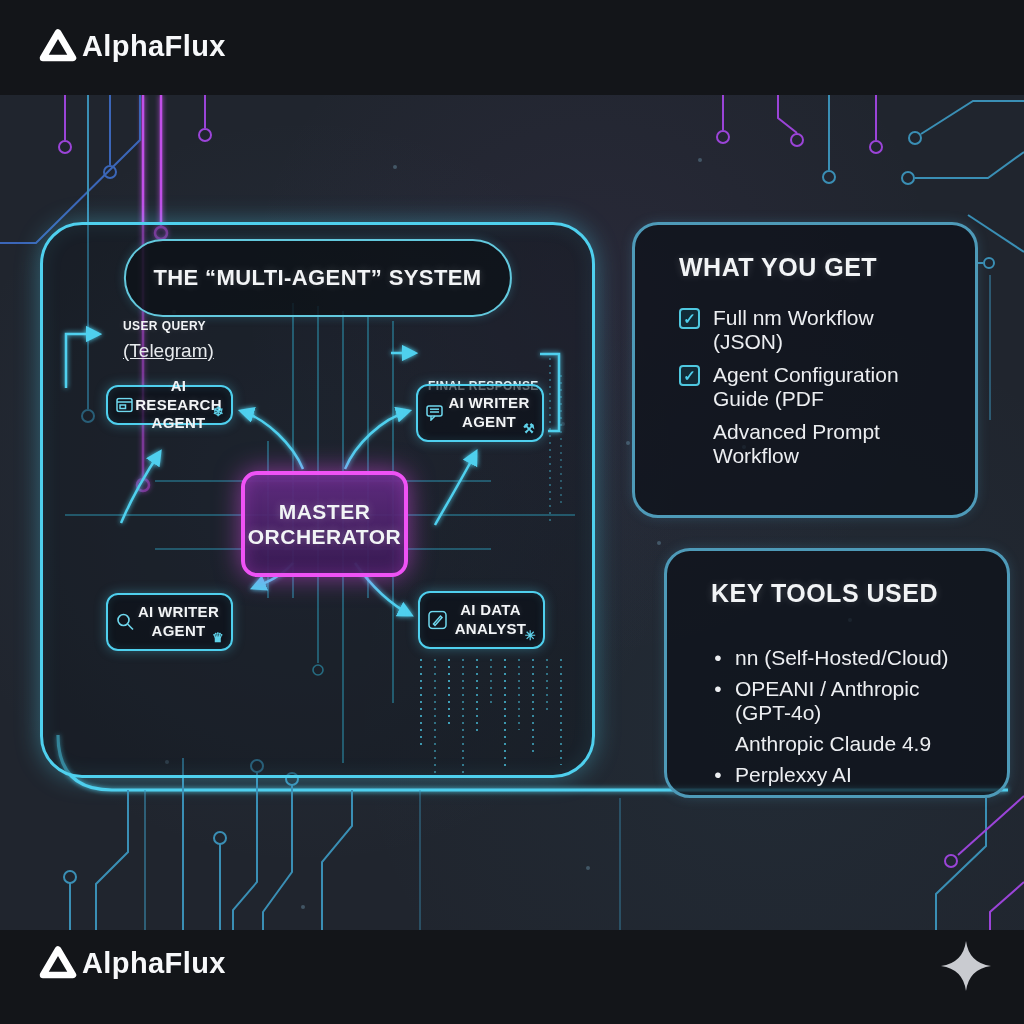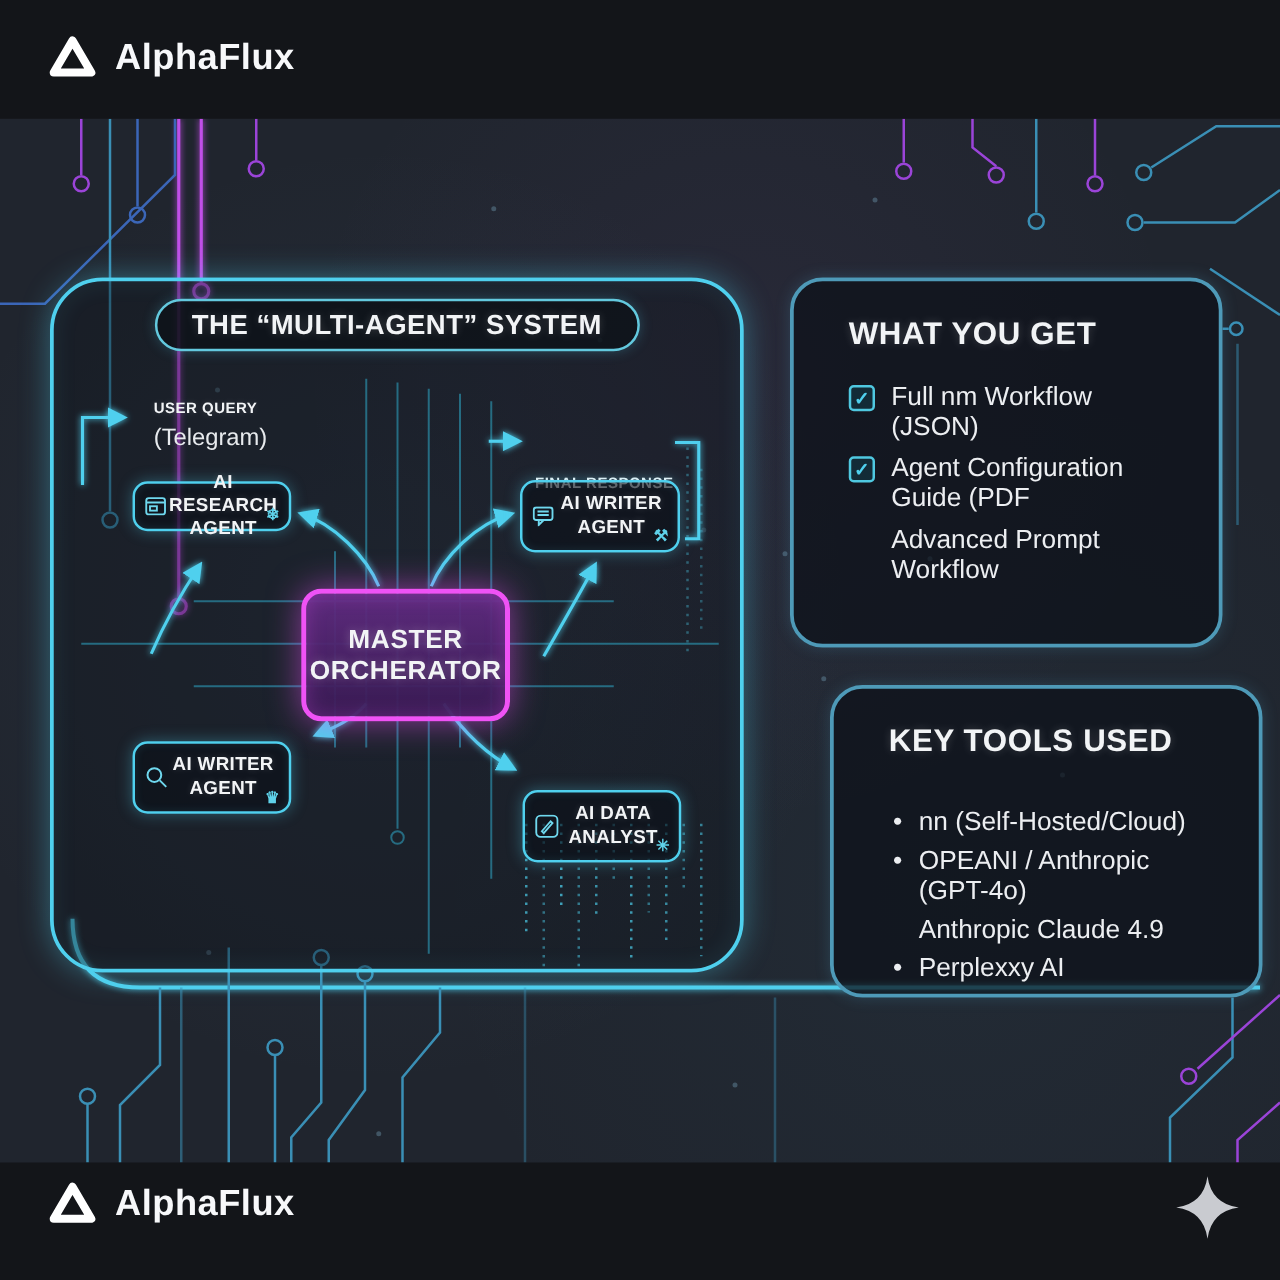--- a/index.html
+++ b/index.html
@@ -9,61 +9,61 @@
     font-family:"Liberation Sans", sans-serif; color:#f2f4f6;
     background:
       radial-gradient(circle at 30% 48%, rgba(100,130,170,.10), transparent 42%),
       radial-gradient(circle at 58% 30%, rgba(150,95,190,.07), transparent 38%),
       radial-gradient(circle at 75% 70%, rgba(70,140,170,.06), transparent 40%),
       #20252e;
   }
   .band{ position:absolute; left:0; width:1024px; background:#131519; z-index:2; }
   .band-top{ top:0; height:95px; }
   .band-bottom{ top:930px; height:94px; }
-  .brand{ position:absolute; display:flex; align-items:center; gap:14px; z-index:4; }
+  .brand{ position:absolute; display:flex; align-items:center; gap:4px; z-index:4; }
   .brand-top{ left:38px; top:27px; }
   .brand-bottom{ left:38px; top:944px; }
   .brand-text{ font-size:29px; font-weight:700; letter-spacing:.4px; color:#f7f8fa; }
 
   svg.layer{ position:absolute; left:0; top:0; z-index:1; }
 
   .main-panel{
     position:absolute; left:40px; top:222px; width:555px; height:556px; z-index:3;
     border:3px solid #4fd0ee; border-radius:42px;
     background:rgba(15,20,28,.40);
     box-shadow:0 0 24px rgba(79,208,238,.40), inset 0 0 20px rgba(79,208,238,.10);
   }
   .inner-layer{ position:absolute; left:0; top:0; }
 
   .pill{
     position:absolute; top:14px; left:50%; transform:translateX(-50%);
-    border:2px solid #63c9de; border-radius:999px; padding:6px 28px;
+    border:2px solid #63c9de; border-radius:999px; padding:24px 28px;
     background:rgba(13,18,25,.82); font-size:22px; font-weight:700;
     letter-spacing:.4px; white-space:nowrap; text-shadow:0 0 8px rgba(255,255,255,.18);
     box-shadow:0 0 10px rgba(79,208,238,.25);
   }
   .flow-label{ position:absolute; font-weight:700; font-size:12px; letter-spacing:.4px;
     text-shadow:0 0 6px rgba(255,255,255,.15); }
   .uq-label{ left:80px; top:94px; }
-  .uq-sub{ position:absolute; left:80px; top:115px; font-size:19px; font-weight:400; color:#e7eaed; }
+  .uq-sub{ position:absolute; left:80px; top:115px; font-size:19px; font-weight:400; color:#e7eaed;text-decoration:underline; }
   .fr-label{ left:345px; top:118px; left:385px;margin-top:36px; }
 
   .agent-box{
     position:absolute; display:flex; align-items:center; justify-content:center;
     border:2.5px solid #4fd0ee; border-radius:12px; background:rgba(10,15,22,.62);
     box-shadow:0 0 12px rgba(79,208,238,.35), inset 0 0 8px rgba(79,208,238,.12);
     font-weight:700; font-size:15px; line-height:1.25; text-align:center; letter-spacing:.3px;
   }
   .agent-text{ margin-left:18px; text-shadow:0 0 6px rgba(255,255,255,.15); }
   .agent-icon{ position:absolute; left:8px; top:50%; transform:translateY(-50%); display:flex; color:#6fd8ee; }
   .agent-glyph{ position:absolute; right:7px; bottom:3px; color:#5fd2ea; font-size:13px; }
   .box-research{ left:63px; top:160px; width:127px; height:40px; }
   .box-writer-top{ left:373px; top:159px; width:128px; height:58px; }
   .box-writer-bottom{ left:63px; top:368px; width:127px; height:58px; }
-  .box-analyst{ left:375px; top:366px; width:127px; height:58px;margin-top:41px; }
+  .box-analyst{ left:375px; top:366px; width:127px; height:58px; }
 
   .master-box{
     position:absolute; left:198px; top:246px; width:167px; height:106px;
     border:4px solid #ef52f5; border-radius:16px;
     background:linear-gradient(180deg, rgba(97,43,130,.94), rgba(57,26,84,.94));
     box-shadow:0 0 26px rgba(228,79,240,.55), inset 0 0 16px rgba(228,79,240,.28);
     display:flex; align-items:center; justify-content:center; text-align:center;
     font-weight:700; font-size:21px; letter-spacing:.5px; line-height:1.2;
     text-shadow:0 0 8px rgba(255,255,255,.25);
   }

